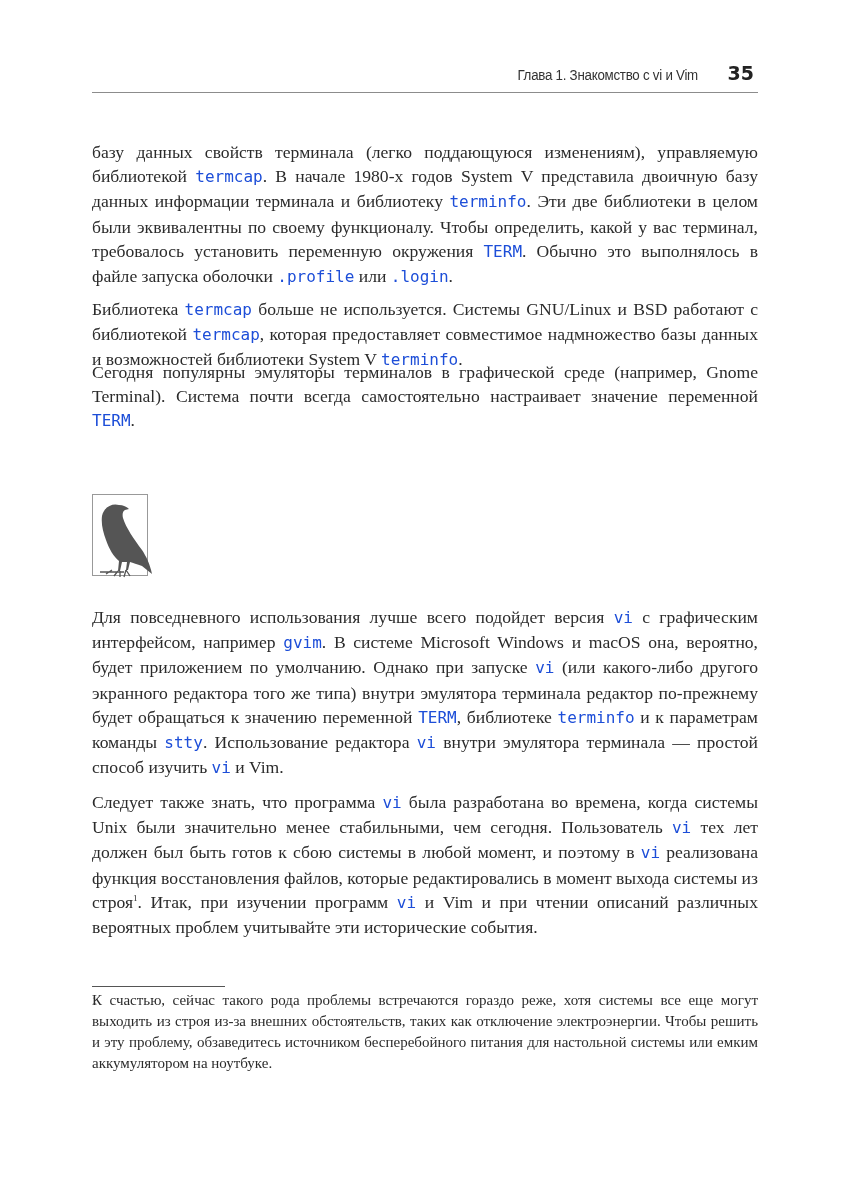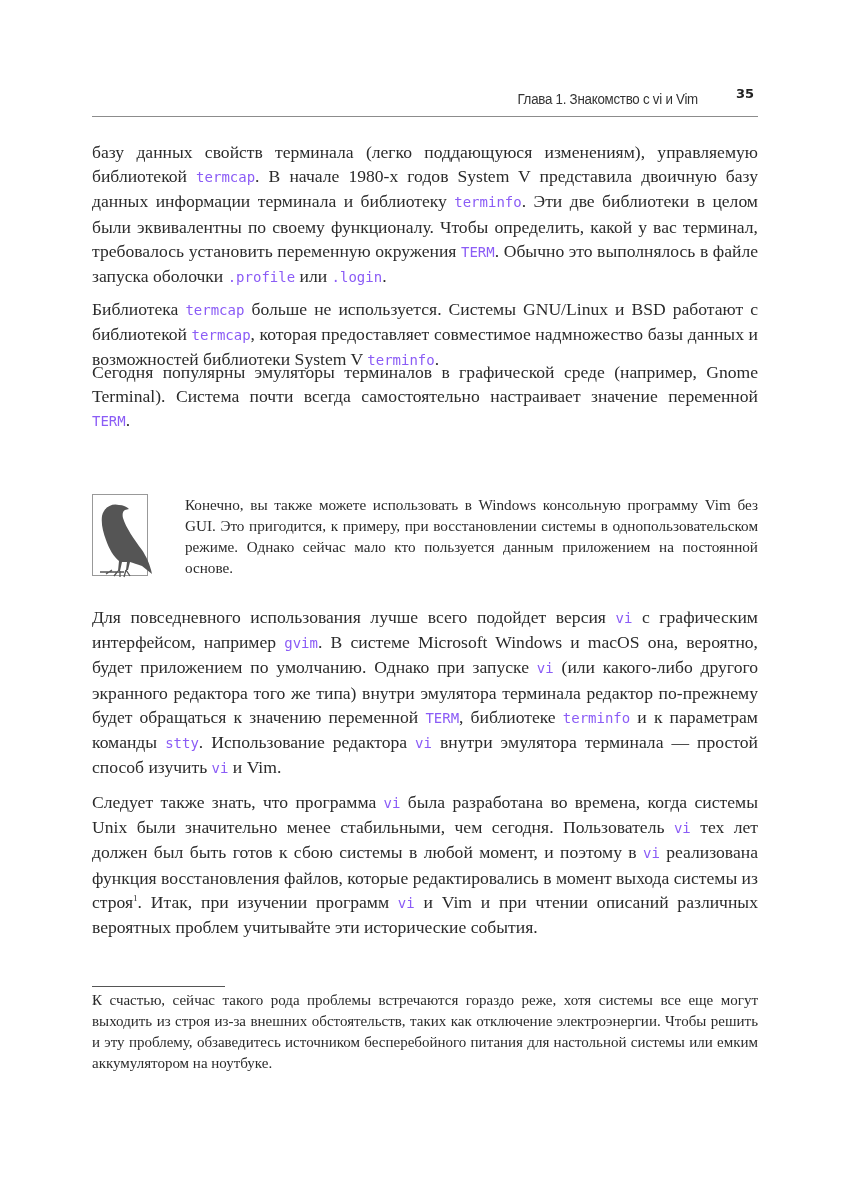--- a/index.html
+++ b/index.html
@@ -1,25 +1,25 @@
 <!DOCTYPE html>
 <html><head>
 <meta charset="utf-8">
 <style>
   html,body{margin:0;padding:0;background:#fff;}
   body{width:849px;height:1200px;position:relative;overflow:hidden;color:#231f20;
        font-family:"Liberation Serif","DejaVu Serif",serif;}
-  .header{position:absolute;left:92px;top:88px;width:666px;height:28px;border-bottom:1.5px solid #8c8c8c;}
+  .header{position:absolute;left:92px;top:64px;width:666px;height:28px;border-bottom:1.5px solid #8c8c8c;}
   .header-title{position:absolute;right:60px;top:2px;font-family:"Liberation Sans","DejaVu Sans",sans-serif;
        font-size:15.5px;letter-spacing:-0.3px;color:#333;transform:scaleX(0.86);transform-origin:right center;}
   .page-num{position:absolute;right:4px;top:-2px;font-family:"DejaVu Sans","Liberation Sans",sans-serif;
-       font-weight:bold;font-size:13px;color:#222;}
+       font-weight:bold;font-size:19px;color:#222;}
   .para{position:absolute;left:92px;width:666px;font-size:17.6px;line-height:24.2px;text-align:justify;
        margin:0;color:#2b2b2b;}
-  code{font-family:"DejaVu Sans Mono","Liberation Mono",monospace;font-size:14px;color:#8b5cf6;}
+  code{font-family:"DejaVu Sans Mono","Liberation Mono",monospace;font-size:16px;color:#1d4ed8;}
   .note{position:absolute;left:92px;top:494px;width:666px;height:90px;}
   .note-icon{position:absolute;left:0;top:0;width:56px;height:82px;border:1px solid #999;box-sizing:border-box;background:#fff;overflow:visible;}
   .note-text{position:absolute;left:93px;top:0;width:573px;font-size:15.2px;line-height:21px;text-align:justify;margin:0;color:#2b2b2b;}
   .fn-rule{position:absolute;left:92px;top:986px;width:133px;height:0;border-top:1px solid #555;}
   .footnote{position:absolute;left:92px;top:990px;width:666px;font-size:15px;line-height:21px;text-align:justify;margin:0;color:#2b2b2b;}
   .fn-mark{position:absolute;left:0;top:0;font-size:10px;}
   .fn-body{display:block;}
   sup{font-size:9px;line-height:0;}
 </style>
 </head>
@@ -34,21 +34,20 @@
 <p class="para" style="top:297px"><span>Библиотека </span><code>termcap</code><span> больше не используется. Системы GNU/Linux и BSD работают с библиотекой </span><code>termcap</code><span>, которая предоставляет совместимое надмножество базы данных и возможностей библиотеки System V </span><code>terminfo</code><span>.</span></p>
 <p class="para" style="top:360px"><span>Сегодня популярны эмуляторы терминалов в графической среде (например, Gnome Terminal). Система почти всегда самостоятельно настраивает значение переменной </span><code>TERM</code><span>.</span></p>
 
 <div class="note">
   <div class="note-icon">
     <svg width="62" height="86" viewBox="0 0 62 86" style="position:absolute;left:-1px;top:-1px">
       <path d="M10 22 C12 13 20 9 27 11 C31 11 35 13 37 15 L33 16 C31 17 30 20 31 24 C34 34 42 45 50 56 C54 62 58 70 60 80 L50 72 C45 70 41 69 38 68 L36 76 L34 76 L35 68 L30 68 L28 77 L26 77 L27 67 C22 63 17 55 14 46 C11 38 9 30 10 22 Z" fill="#555"></path>
       <path d="M8 78 L32 78 M26 77 L22 82 M28 77 L28 83 M34 76 L38 82 M34 76 L32 83 M14 80 L20 76" stroke="#555" stroke-width="1.3" fill="none"></path>
     </svg>
   </div>
-  <p class="note-text">Конечно, вы также можете использовать в Windows консольную программу Vim без GUI. Это пригодится, к примеру, при восстановлении системы в однопользовательском режиме. Однако сейчас мало кто пользуется данным приложением на постоянной основе.</p>
 </div>
 
 <p class="para" style="top:605px"><span>Для повседневного использования лучше всего подойдет версия </span><code>vi</code><span> с графическим интерфейсом, например </span><code>gvim</code><span>. В системе Microsoft Windows и macOS она, вероятно, будет приложением по умолчанию. Однако при запуске </span><code>vi</code><span> (или какого-либо другого экранного редактора того же типа) внутри эмулятора терминала редактор по-прежнему будет обращаться к значению переменной </span><code>TERM</code><span>, библиотеке </span><code>terminfo</code><span> и к параметрам команды </span><code>stty</code><span>. Использование редактора </span><code>vi</code><span> внутри эмулятора терминала — простой способ изучить </span><code>vi</code><span> и Vim.</span></p>
 <p class="para" style="top:790px"><span>Следует также знать, что программа </span><code>vi</code><span> была разработана во времена, когда системы Unix были значительно менее стабильными, чем сегодня. Пользователь </span><code>vi</code><span> тех лет должен был быть готов к сбою системы в любой момент, и поэтому в </span><code>vi</code><span> реализована функция восстановления файлов, которые редактировались в момент выхода системы из строя</span><sup>1</sup><span>. Итак, при изучении программ </span><code>vi</code><span> и Vim и при чтении описаний различных вероятных проблем учитывайте эти исторические события.</span></p>
 
 <div class="fn-rule"></div>
 <div class="footnote">
   <span class="fn-mark">1</span>
   <span class="fn-body">К счастью, сейчас такого рода проблемы встречаются гораздо реже, хотя системы все еще могут выходить из строя из-за внешних обстоятельств, таких как отключение электроэнергии. Чтобы решить и эту проблему, обзаведитесь источником бесперебойного питания для настольной системы или емким аккумулятором на ноутбуке.</span>
 </div>

